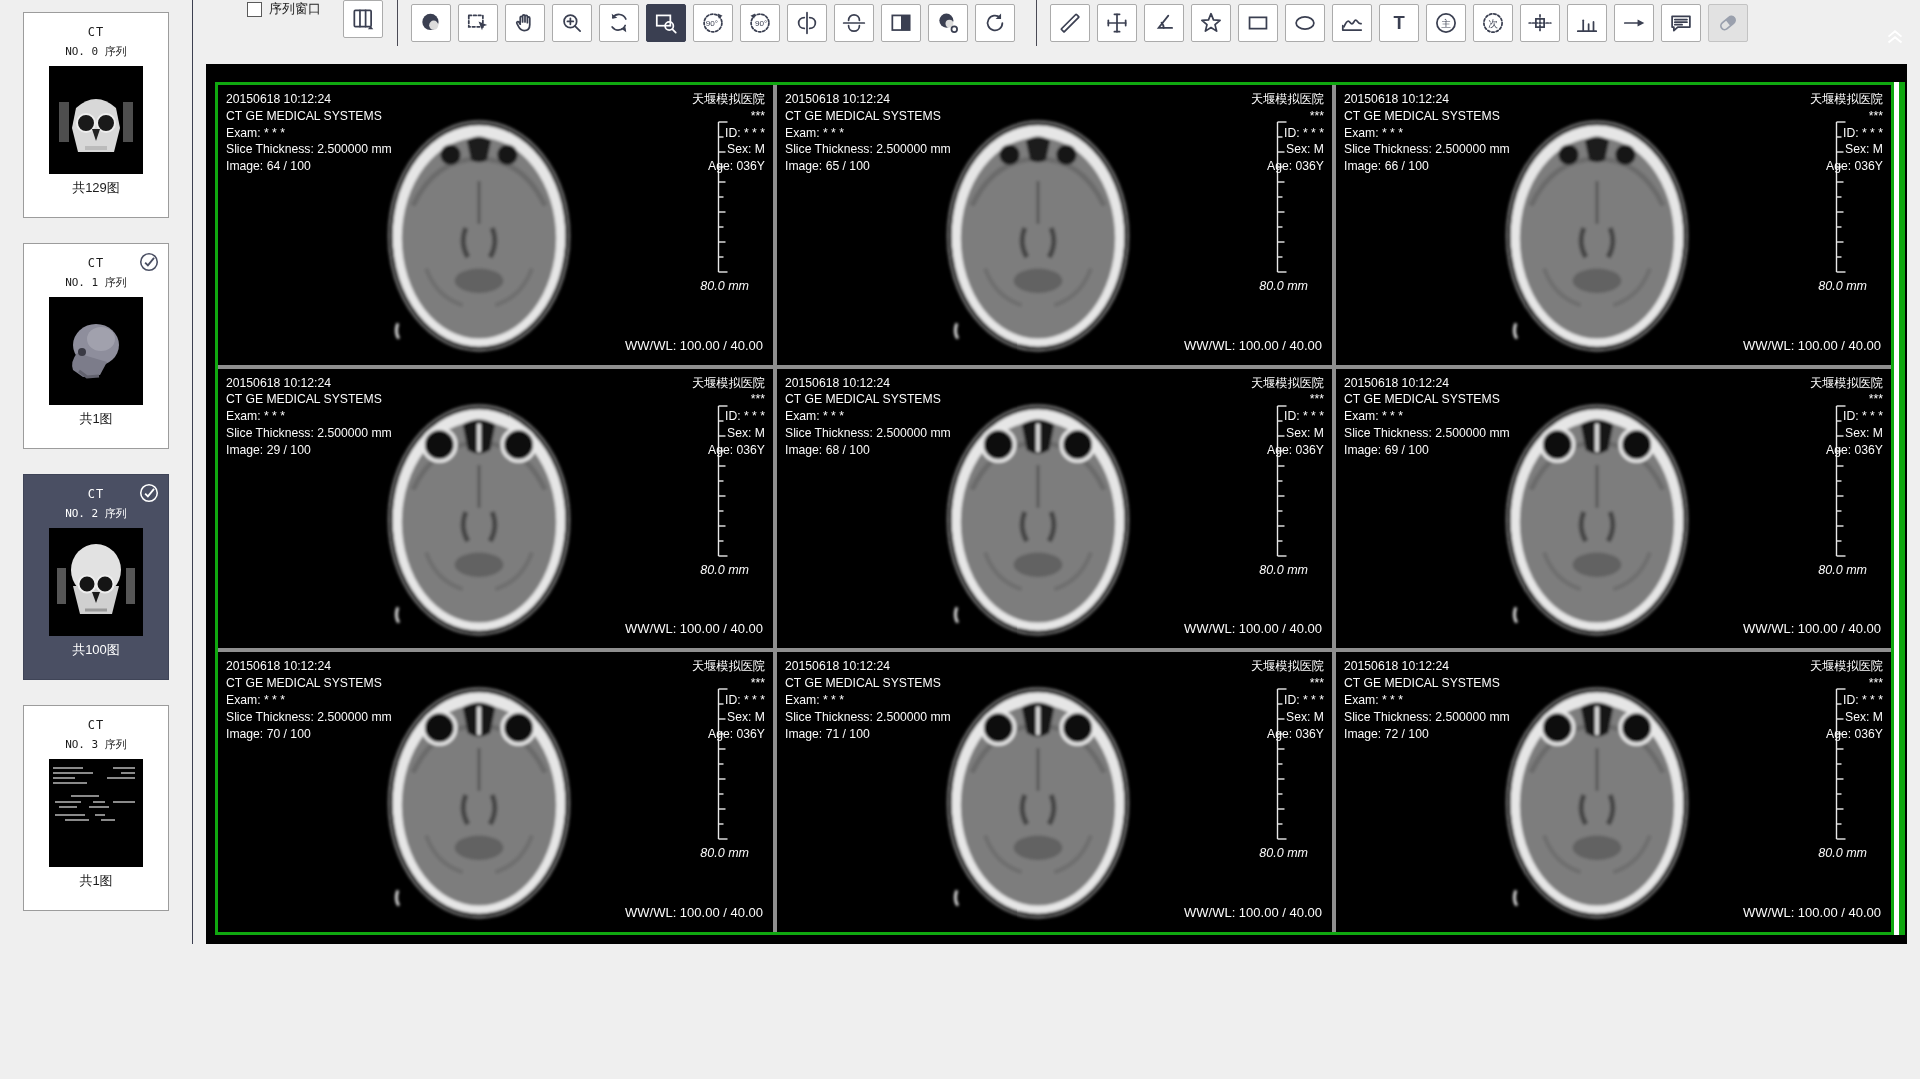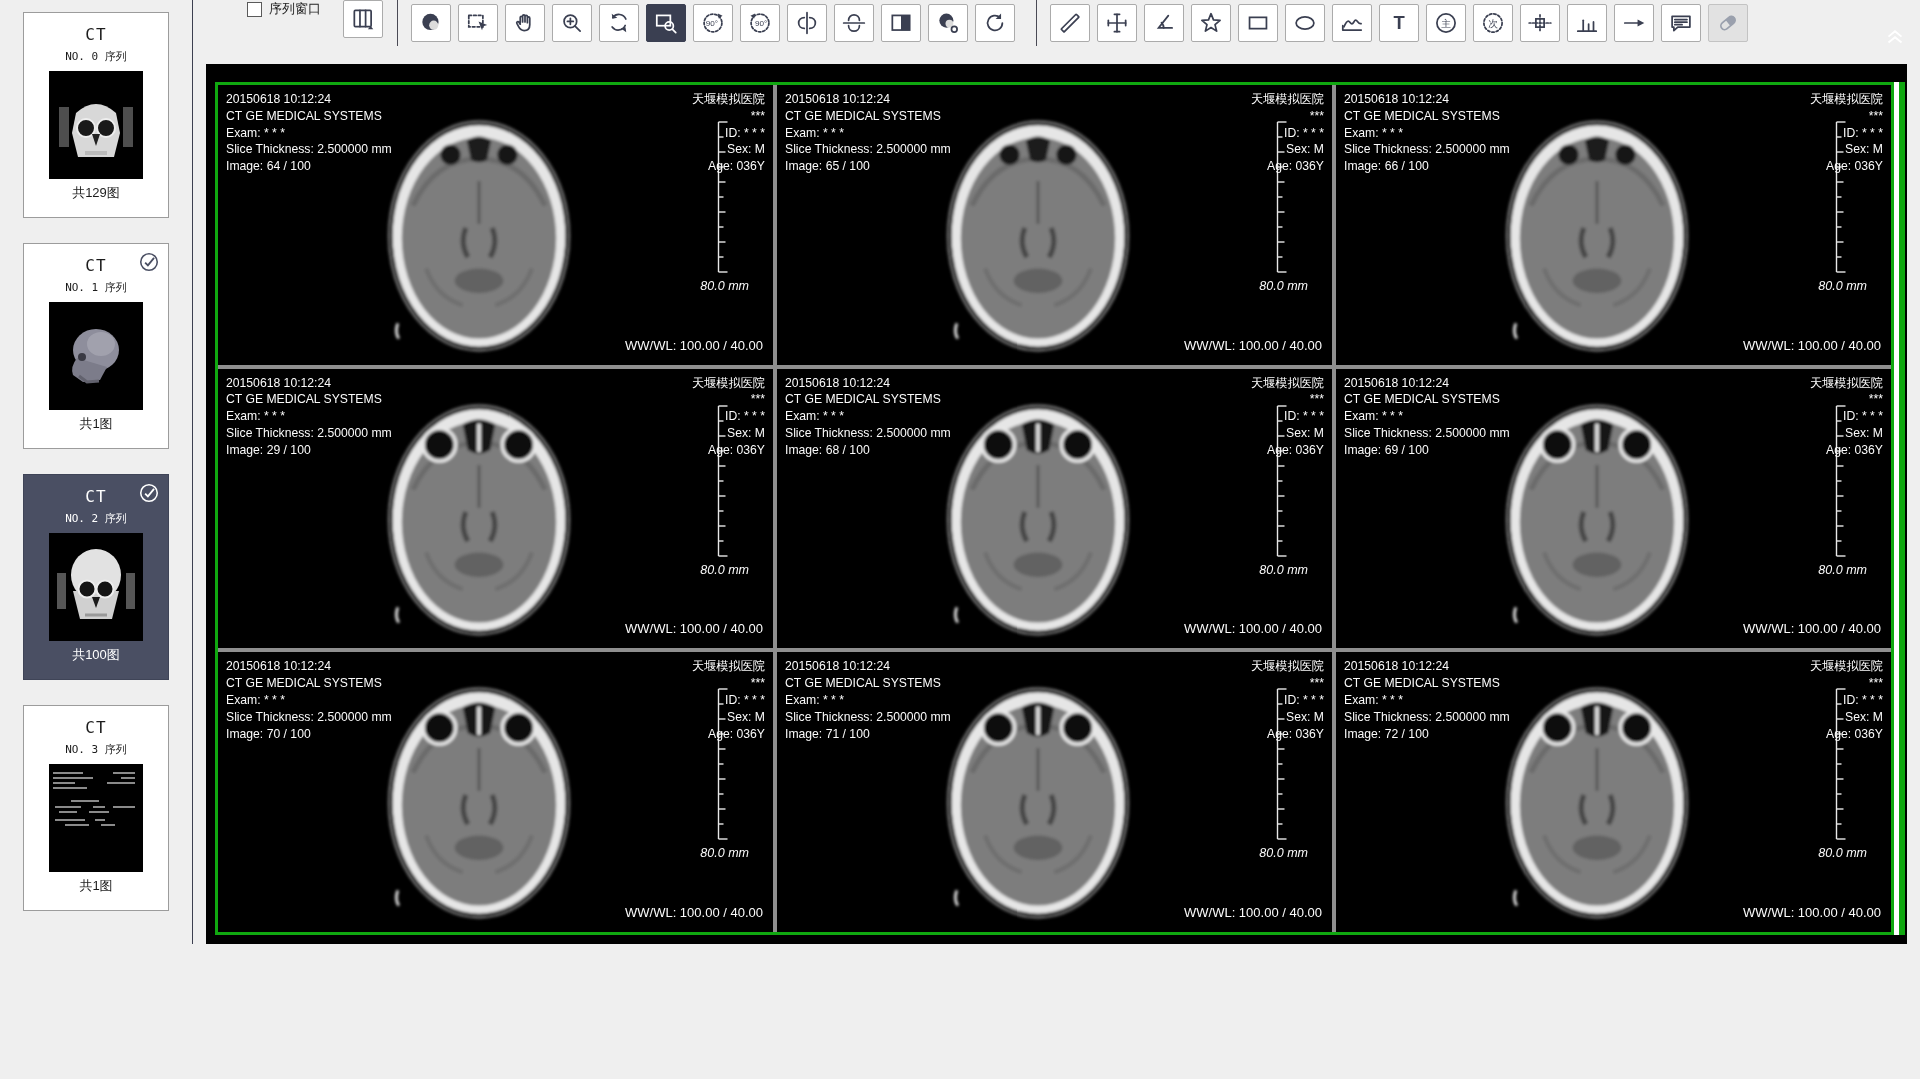--- a/index.html
+++ b/index.html
@@ -24,21 +24,21 @@
   .tab{position:absolute;top:0;height:30px;width:80px;line-height:30px;text-align:center;font-size:14px;color:#2c3048;cursor:pointer;border-radius:4px 4px 0 0;}
   .tab.active{background:#fff;color:#5b6fa6;}
   .tab.t2d{right:92px;}
   .tab.t3d{right:8px;}
 
   
   .content{display:flex;height:944px;}
   .sidebar{width:193px;background:#efefef;border-right:1px solid #3c3f50;box-sizing:border-box;padding-top:12px;overflow:hidden;}
   .card{width:146px;height:206px;margin:0 auto 25px;background:#fff;border:1px solid #9c9c9c;position:relative;text-align:center;color:#1c1c1c;box-sizing:border-box;cursor:pointer;}
   .card.selected{background:#4a4f63;border-color:#3f4457;color:#fff;}
-  .card .mod{margin-top:12px;font-size:16px;font-family:"DejaVu Sans Mono",monospace;letter-spacing:1px;}
+  .card .mod{margin-top:12px;font-size:12px;font-family:"DejaVu Sans Mono",monospace;letter-spacing:1px;}
   .card .sname{margin-top:5px;font-size:11px;font-family:"DejaVu Sans Mono",monospace;}
   .card .thumb{width:94px;height:108px;margin:7px auto 5px;background:#000;}
   .card .thumb svg{display:block;}
   .card .count{font-size:13px;}
   .card .check{position:absolute;top:7px;right:8px;width:22px;height:22px;display:none;color:#4a4f63;}
   .card.selected .check{color:#fff;}
   .card.checked .check{display:block;}
 
   .main{flex:1;position:relative;background:#efefef;}
 

